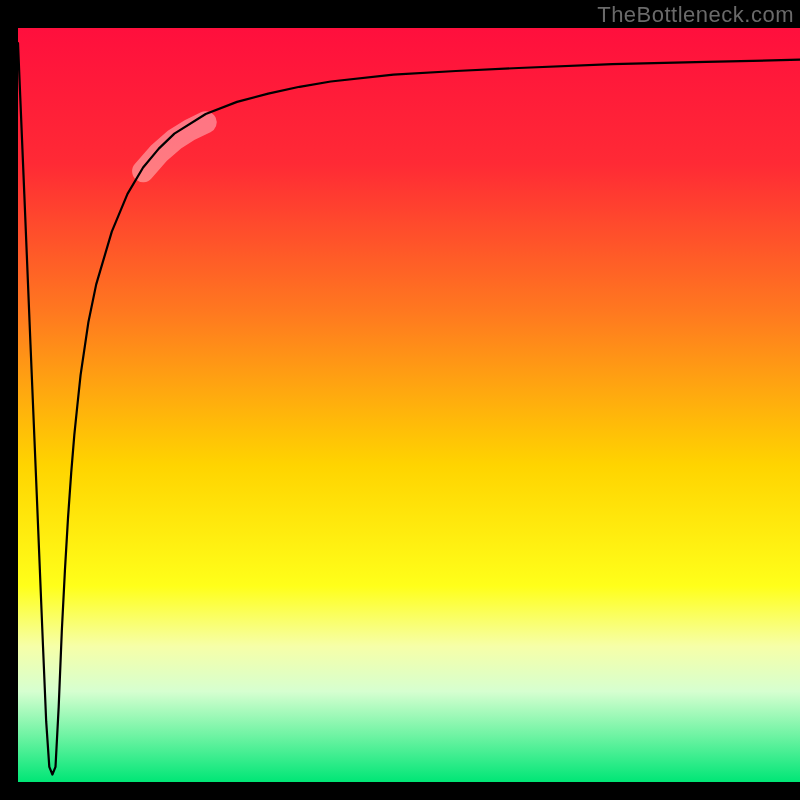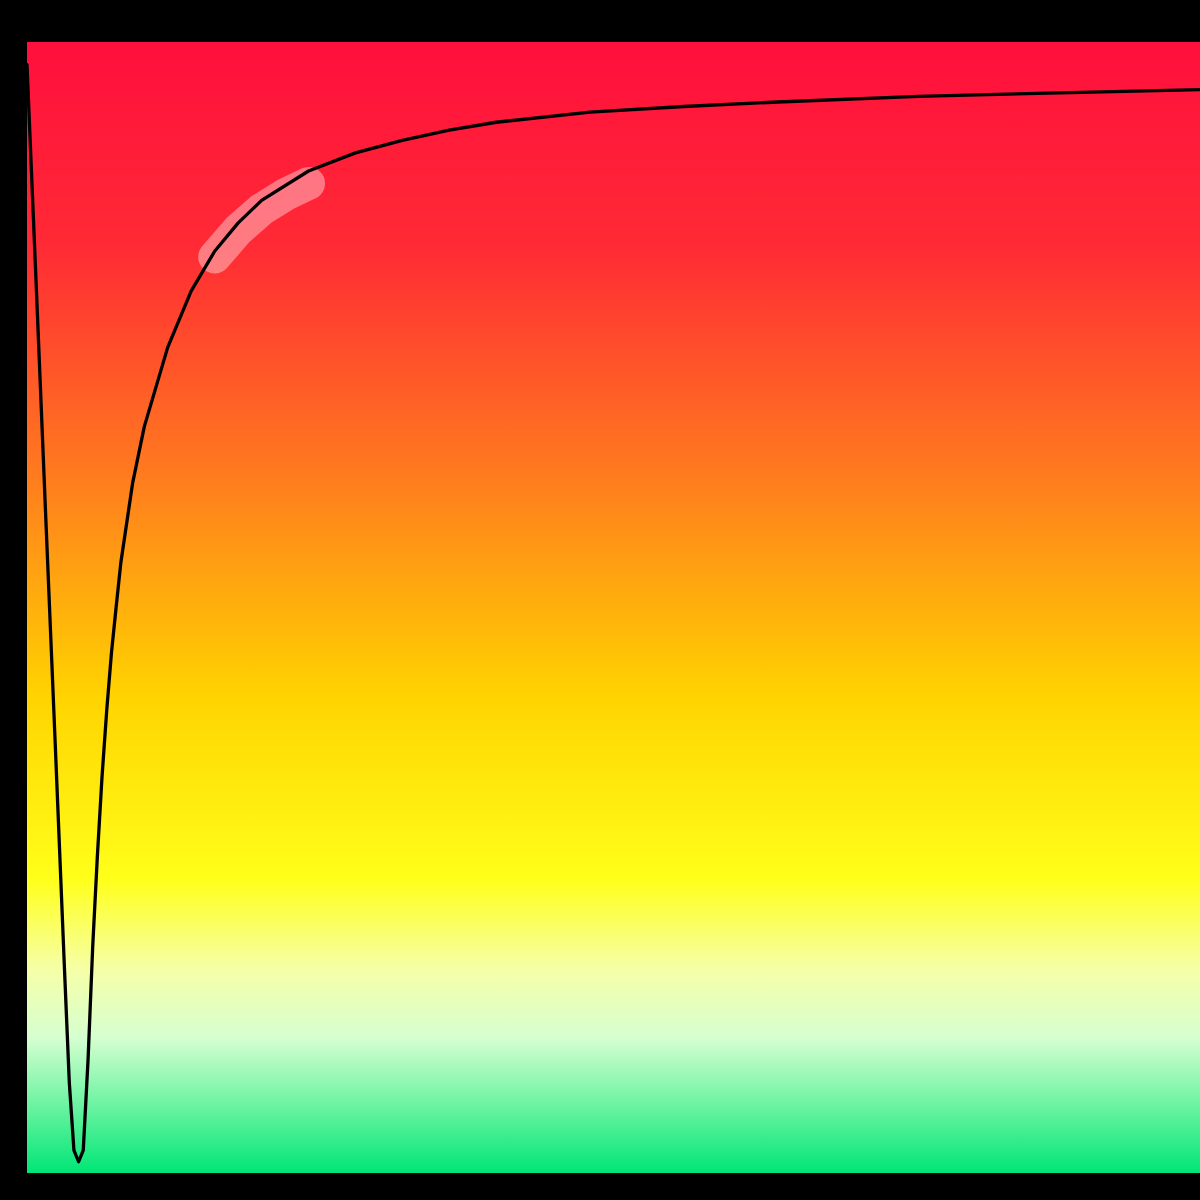--- a/index.html
+++ b/index.html
@@ -35,20 +35,21 @@
     width: 800px;
     height: 800px;
     display: block;
   }
 </style>
 </head>
 <body>
 
 <div class="stage">
 
+  <div class="watermark">TheBottleneck.com</div>
 
   <svg class="chart" viewBox="0 0 800 800" preserveAspectRatio="none">
     <defs>
       <linearGradient id="bg-grad" x1="0" y1="0" x2="0" y2="1">
       <stop offset="0.0%" stop-color="#ff0f3d"></stop>
           <stop offset="18.0%" stop-color="#ff2a35"></stop>
           <stop offset="38.0%" stop-color="#ff7a1f"></stop>
           <stop offset="58.0%" stop-color="#ffd400"></stop>
           <stop offset="74.0%" stop-color="#ffff1a"></stop>
           <stop offset="82.0%" stop-color="#f6ffa8"></stop>

